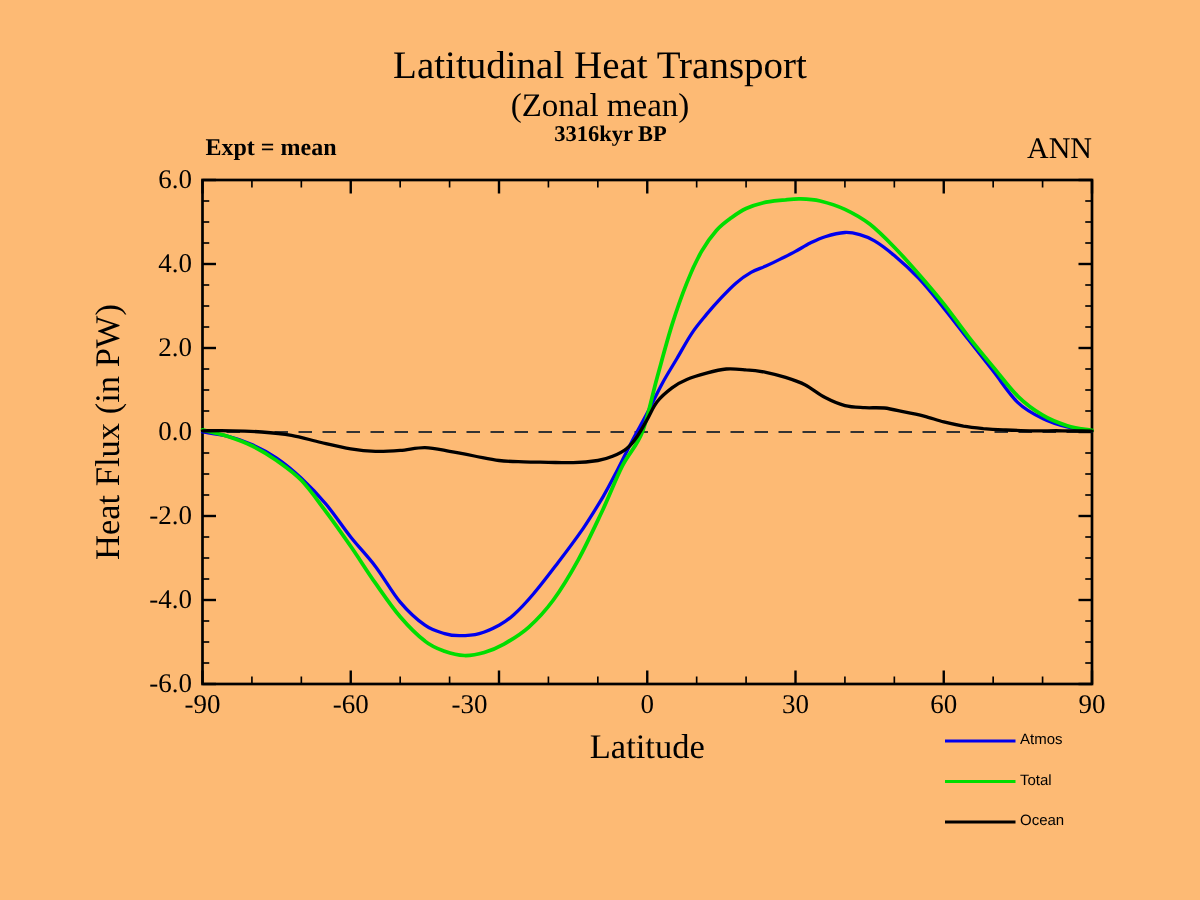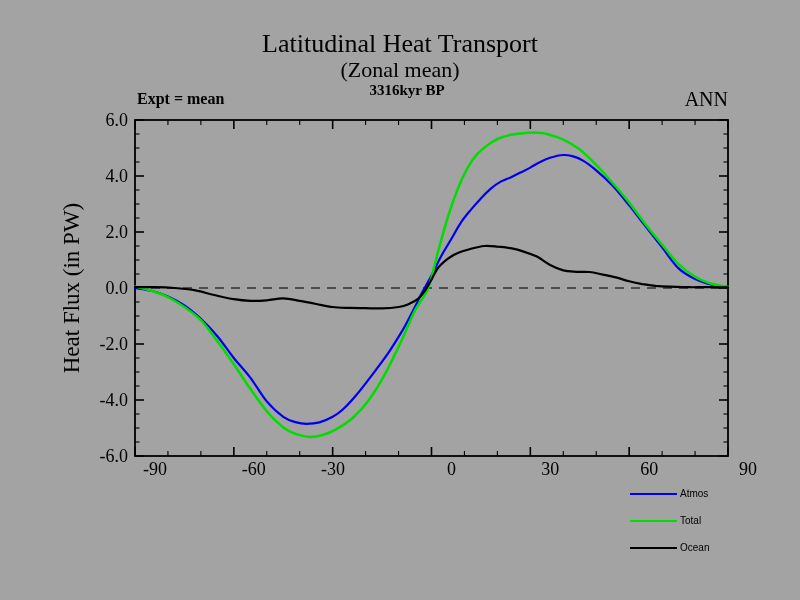--- a/index.html
+++ b/index.html
@@ -1,19 +1,19 @@
 <!DOCTYPE html>
 <html><head>
 <meta charset="utf-8">
 <style>
   html, body { margin: 0; padding: 0; background: #ffffff; overflow: hidden; }
   .page {
     position: relative;
     width: 800px; height: 600px;
-    background: #a3a3a3;
+    background: #fdba74;
     font-family: "Liberation Serif", "DejaVu Serif", serif;
     color: #000000;
   }
   .abs { position: absolute; }
   .chart-title {
     top: 31px; left: 0; right: 0;
     text-align: center; font-size: 26px; line-height: 26px;
   }
   .chart-subtitle {
     top: 61px; left: 0; right: 0;
@@ -37,21 +37,21 @@
   }
   .y-axis-title {
     top: 288px; left: 72px; width: 0; height: 0;
     font-size: 23px; line-height: 24px; white-space: nowrap;
   }
   .y-axis-title > span {
     display: inline-block;
     transform: translate(-50%, -50%) rotate(-90deg);
   }
   .tick-label { position: absolute; font-size: 18px; line-height: 15px; }
-  .x-tick-label { transform: translateX(-50%); top: 462px; margin-left: 20px; }
+  .x-tick-label { transform: translateX(-50%); top: 462px; }
   .y-tick-label { text-align: right; width: 60px; transform: translateY(-50%); }
   svg.plot { position: absolute; left: 0; top: 0; }
   .legend {
     position: absolute; left: 630px; top: 486px;
     font-family: "Liberation Sans", "DejaVu Sans", sans-serif;
   }
   .legend-entry {
     position: absolute; left: 0;
     display: flex; align-items: center; height: 16px;
   }
@@ -181,20 +181,21 @@
       <div class="tick-label y-tick-label" style="position: absolute; left: 68px; top: 344px;">-2.0</div>
       <div class="tick-label y-tick-label" style="position: absolute; left: 68px; top: 288px;">0.0</div>
       <div class="tick-label y-tick-label" style="position: absolute; left: 68px; top: 232px;">2.0</div>
       <div class="tick-label y-tick-label" style="position: absolute; left: 68px; top: 176px;">4.0</div>
       <div class="tick-label y-tick-label" style="position: absolute; left: 68px; top: 120px;">6.0</div>
     </div>
 
   <div class="abs y-axis-title">
     <span>Heat Flux (in PW)</span>
   </div>
+  <div class="abs x-axis-title">Latitude</div>
 
   <div class="legend" id="legend">
       <div class="legend-entry" style="top: 0px;">
         <span class="legend-line" style="border-top-color: rgb(0, 0, 238);"></span>
         <span class="legend-label">Atmos</span>
       </div>
       <div class="legend-entry" style="top: 27px;">
         <span class="legend-line" style="border-top-color: rgb(0, 221, 0);"></span>
         <span class="legend-label">Total</span>
       </div>

